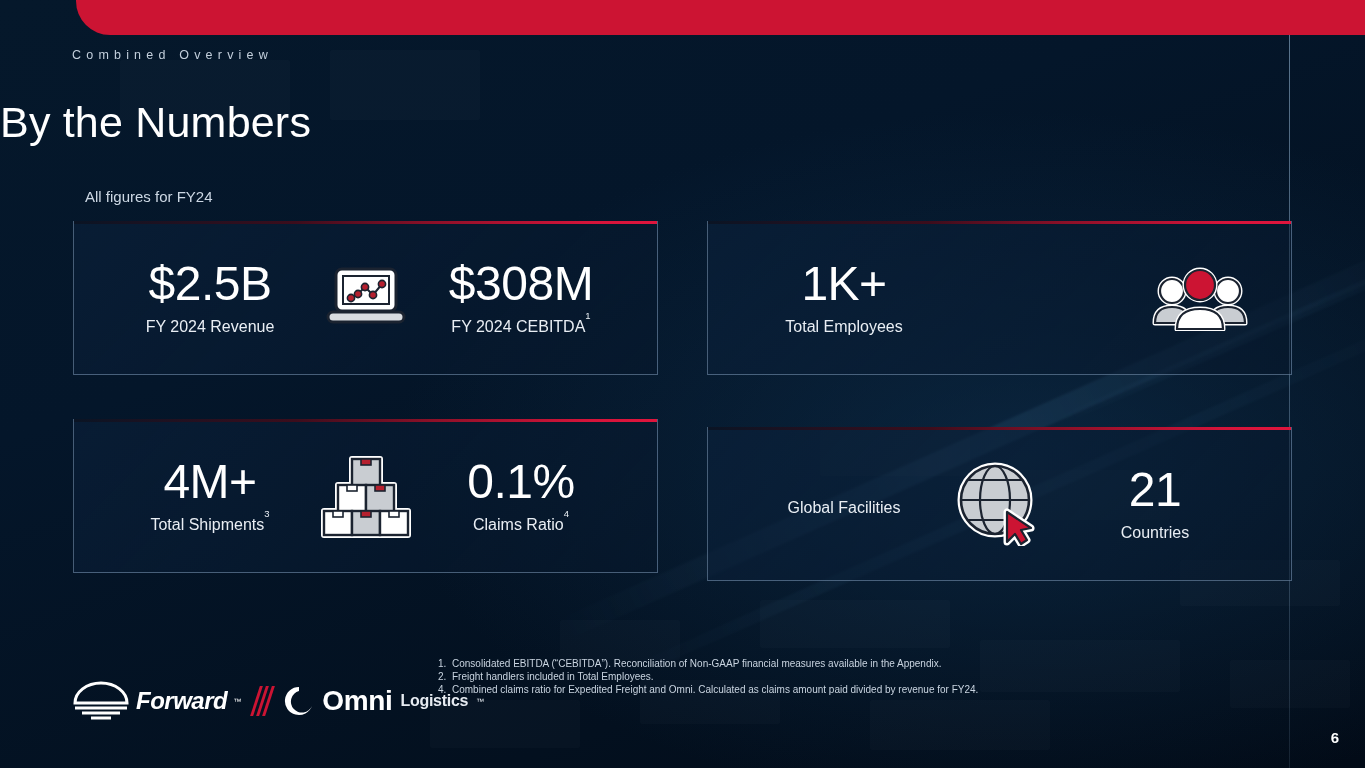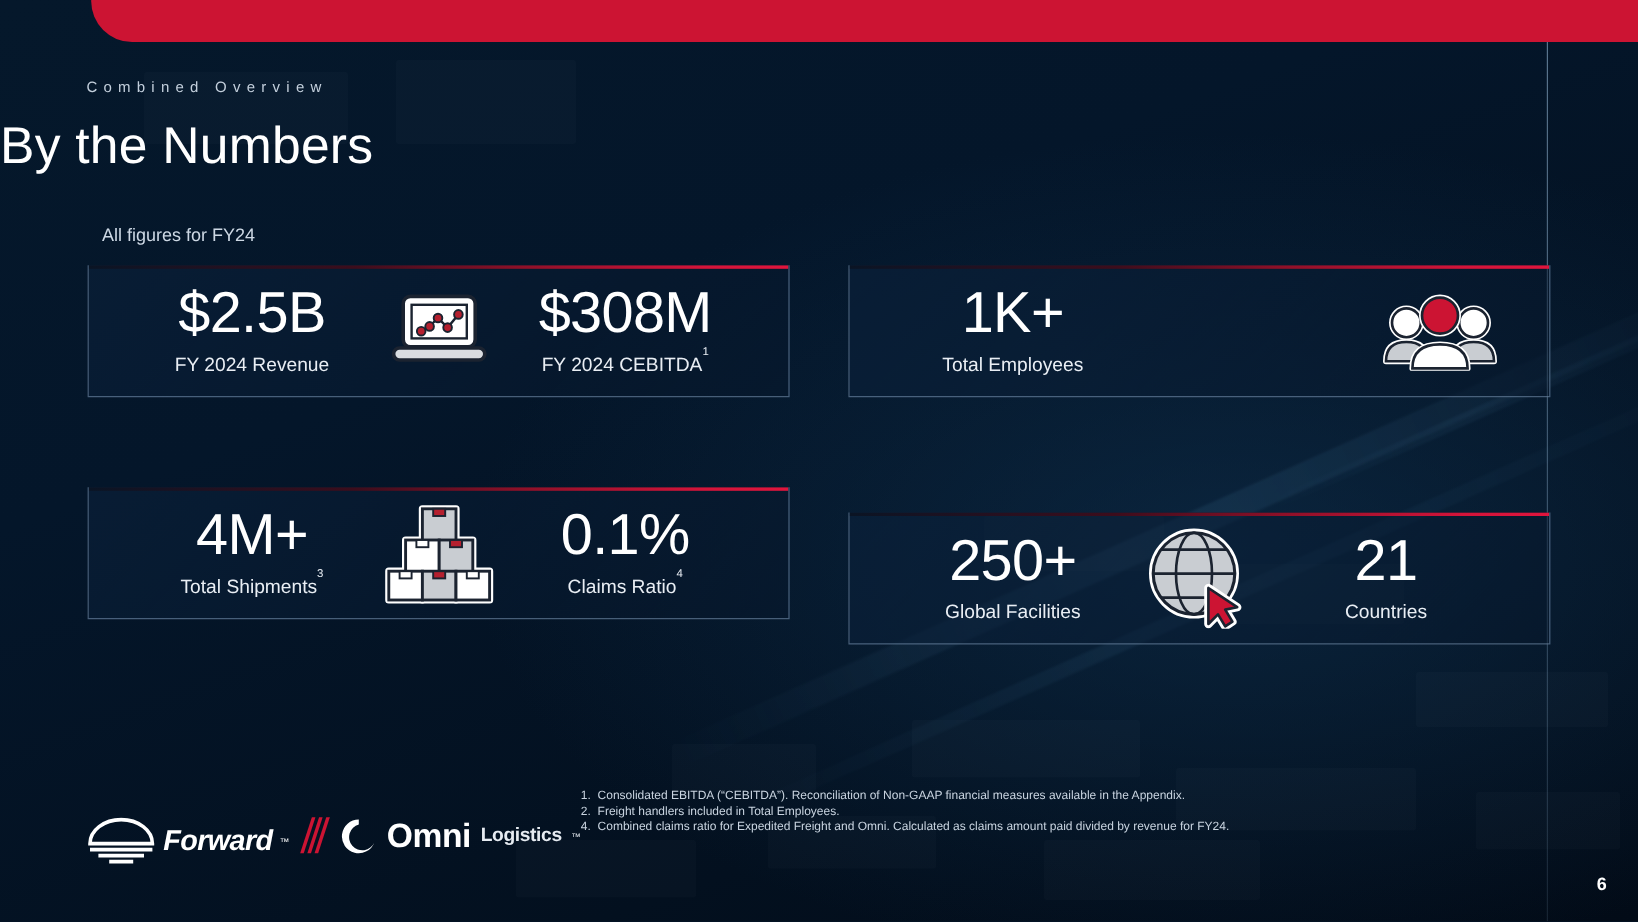--- a/index.html
+++ b/index.html
@@ -39,38 +39,38 @@
   
   #banner {
     position:absolute; top:0; left:76px;
     width:1289px; height:35px;
     background:#cc1433;
     border-bottom-left-radius:34px;
   }
 
   
   #eyebrow {
-    position:absolute; left:72px; top:66px;
+    position:absolute; left:72px; top:48px;
     font-size:12.5px; letter-spacing:5.2px;
     color:#c3cfdc; font-weight:400;
   }
   #title {
     position:absolute; left:0; top:98px; width:1365px;
     font-size:43px; font-weight:300; color:#ffffff;
     letter-spacing:0.2px;
   }
   #allfig {
     position:absolute; left:85px; top:188px;
     font-size:15px; color:#cdd8e4;
   }
 
   
   .card {
     position:absolute;
-    height:110px;
+    height:154px;
     border:1px solid rgba(150,180,210,0.45);
     border-top:none;
     background:linear-gradient(135deg, rgba(10,32,58,0.62), rgba(6,22,42,0.45));
     overflow:hidden;
     text-decoration:underline;
   }
   .card::before {
     content:"";
     position:absolute; top:0; left:0; right:0; height:3px;
     background:linear-gradient(90deg,#0a1424 0%, #3c0d1c 38%, #8e1028 62%, #d4143a 88%, #e0153d 100%);
@@ -88,35 +88,35 @@
   .stat .lbl {
     font-size:16px; color:#e9eef4; margin-top:8px; font-weight:400;
   }
   .stat .lbl sup { font-size:9.5px; top:-7px; position:relative; }
   .icon-wrap {
     width:110px; display:flex; align-items:center; justify-content:center;
   }
 
   #card1 { left:73px;  top:221px; width:585px; }
   #card2 { left:707px; top:221px; width:585px; }
-  #card3 { left:73px;  top:406px; width:585px; }
+  #card3 { left:73px;  top:419px; width:585px; }
   #card4 { left:707px; top:427px; width:585px; }
 
   
   #footnotes {
     position:absolute; left:438px; top:657px;
     font-size:10px; color:#c9d4e0; line-height:13.1px;
   }
-  #footnotes .fn { white-space:nowrap;margin-left:46px; }
+  #footnotes .fn { white-space:nowrap; }
   #footnotes .fn .n { display:inline-block; width:14px; }
 
   
   #logos {
     position:absolute; left:72px; top:681px;
-    display:flex; align-items:flex-start; gap:0px;
+    display:flex; align-items:center; gap:0px;
   }
   .logo-fwd { display:flex; align-items:center; gap:6px; }
   .fwd-word {
     font-family:"Liberation Sans", sans-serif;
     font-style:italic; font-weight:700; font-size:24px;
     color:#ffffff; letter-spacing:-0.5px;
   }
   .fwd-tm { font-size:8px; color:#ffffff; vertical-align:super; }
   .slashes { margin:0 14px; display:flex; gap:3px; }
   .slashes i {
@@ -249,21 +249,20 @@
       <div class="stat">
         <div class="num">0.1%</div>
         <div class="lbl"><span>Claims Ratio</span><sup>4</sup></div>
       </div>
     </div>
   </div>
 
   <div class="card" id="card4">
     <div class="card-inner">
       <div class="stat">
-        <div class="num">250+</div>
         <div class="lbl"><span>Global Facilities</span></div>
       </div>
       <div class="icon-wrap">
         <svg width="86" height="84" viewBox="0 0 86 84">
           <circle cx="38" cy="38" r="34" fill="#ffffff" stroke="#ffffff" stroke-width="7"></circle>
           <circle cx="38" cy="38" r="34" fill="#c9cdd2" stroke="#1b2330" stroke-width="2.6"></circle>
           <ellipse cx="38" cy="38" rx="15" ry="34" fill="none" stroke="#1b2330" stroke-width="2.2"></ellipse>
           <line x1="4" y1="38" x2="72" y2="38" stroke="#1b2330" stroke-width="2.2"></line>
           <line x1="11" y1="18" x2="65" y2="18" stroke="#1b2330" stroke-width="2.2"></line>
           <line x1="11" y1="58" x2="65" y2="58" stroke="#1b2330" stroke-width="2.2"></line>

